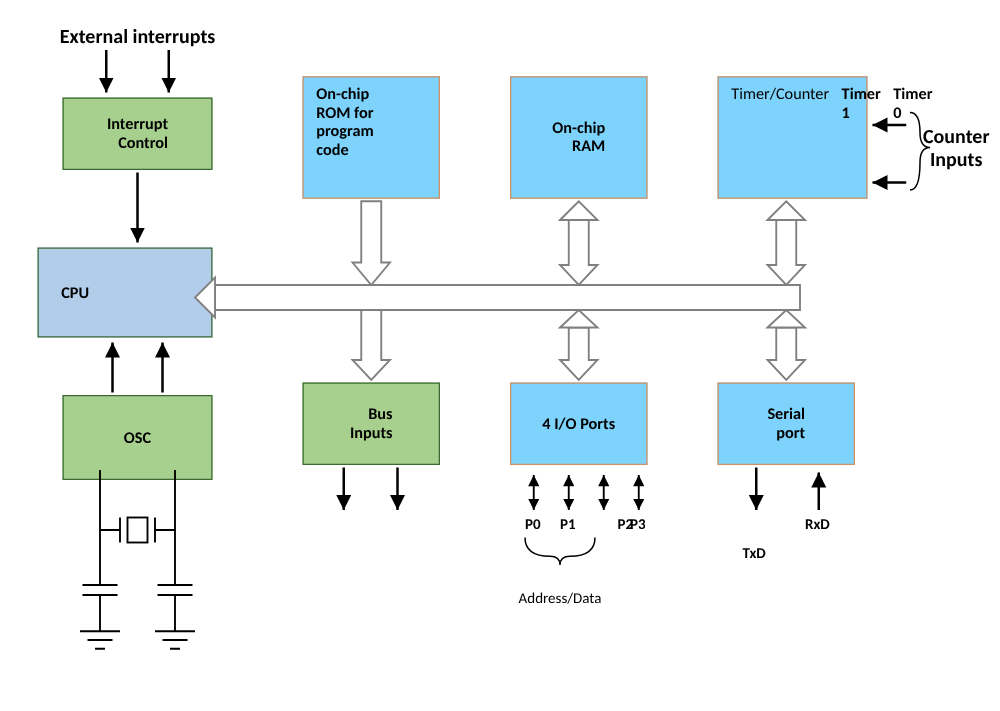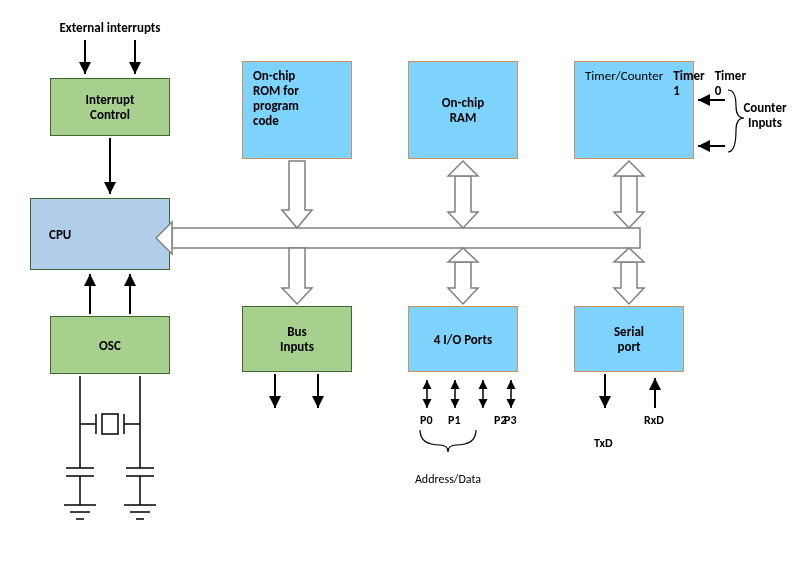--- a/index.html
+++ b/index.html
@@ -12,32 +12,32 @@
     font-size: 13px;
     background: #fff;
     color: #000;
   }
   .block {
     position: absolute;
     border: 1.5px solid #3a6931;
     display: flex;
     align-items: center;
     justify-content: center;
-    text-align: center;
+    text-align: right;
     box-sizing: border-box;
     padding: 20px;
   }
   .green { background: #a7d08e; }
   .blue  { background: #b2cde9; }
   .peach { background: #7dd3fc; border-color: #d09060; }
   .peach.left { justify-content: flex-start; text-align: left; padding:6px 10px;}
   .label {
     position: absolute;
     font-weight: bold;
-    font-size: 13px;
+    font-size: 16px;
     text-align: center;
   }
   svg.overlay {
     position: absolute;
     left: 0; top: 0;
     width: 800px; height: 569px;
     pointer-events: none;
   }
   .bold { font-weight: bold; }
   .small { font-size: 12px; }
@@ -45,21 +45,21 @@
 </head>
 <body>
 
 <div class="label" style="left:40px; top:20px; width:140px;">External interrupts</div>
 
 <div class="block green bold" style="left:50px; top:78px; width:120px; height:58px; white-space:pre-line;">Interrupt
 Control</div>
 
 <div class="block blue bold" style="left:30px; top:198px; width:140px; height:72px; justify-content:flex-start; padding-left:18px;">CPU</div>
 
-<div class="block green bold" style="left:50px; top:316px; width:120px; height:58px;">OSC</div>
+<div class="block green bold" style="left:50px; top:316px; width:120px; height:68px;">OSC</div>
 
 <div class="block peach left bold" style="left:242px; top:61px; width:110px; height:98px; white-space:pre-line; align-items:flex-start;">On-chip
 ROM for
 program
 code</div>
 
 <div class="block peach bold" style="left:408px; top:61px; width:110px; height:98px; white-space:pre-line;">On-chip
 RAM</div>
 
 <div class="block peach left" style="left:574px; top:61px; width:120px; height:98px; flex-direction:row; align-items:flex-start; justify-content:flex-start; gap:10px;">

